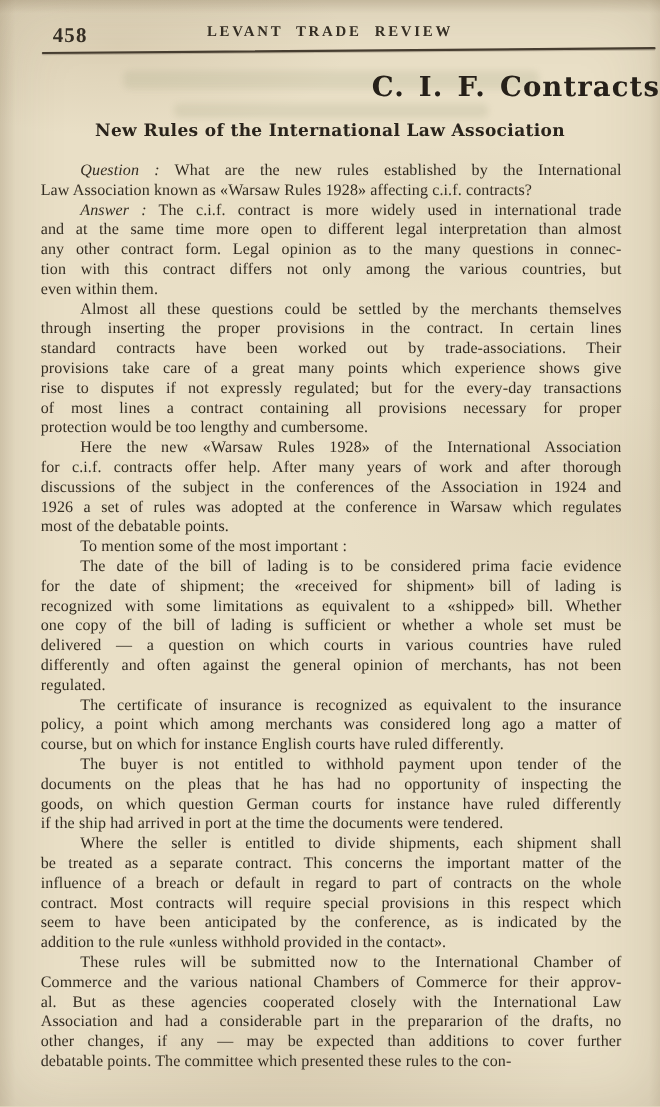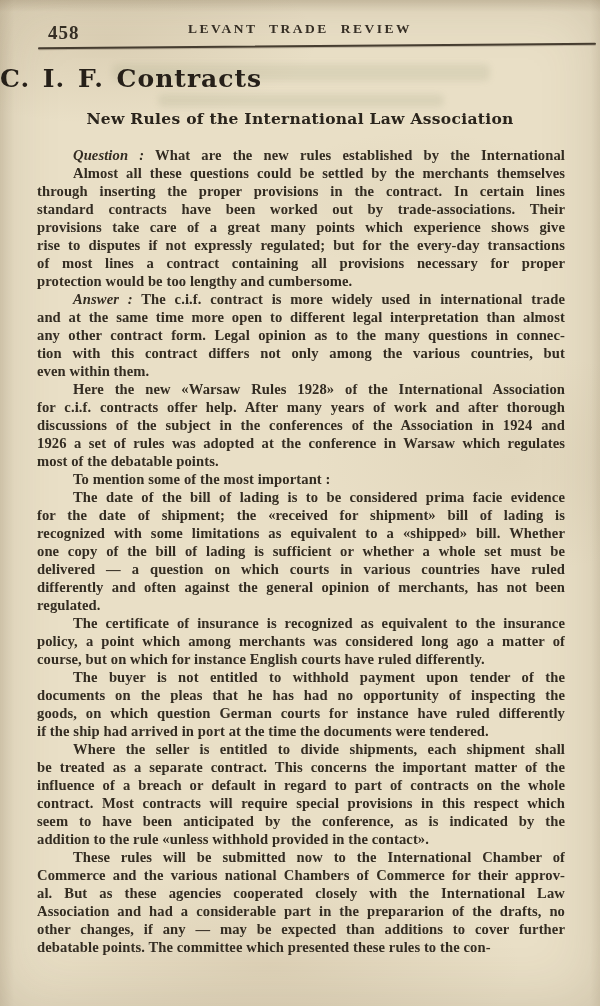--- a/index.html
+++ b/index.html
@@ -76,21 +76,21 @@
   }
   .ghost1 { top: 64px; left: 112px; width: 378px; height: 17px; }
   .ghost2 { top: 94px; left: 158px; width: 286px; height: 13px; }
 
   
   .title {
     position: absolute;
     top: 64px;
     left: 0;
     width: 100%;
-    text-align: left;
+    text-align: right;
     font-family: "DejaVu Serif", "Liberation Serif", serif;
     font-size: 25px;
     font-weight: bold;
     letter-spacing: 1px;
     word-spacing: 3px;
     color: #262019;
   }
   .subtitle {
     position: absolute;
     top: 109px;
@@ -108,21 +108,21 @@
   .article-body {
     position: absolute;
     top: 146px;
     left: 37px;
     width: 528px;
     font-size: 14.6px;
     line-height: 18px;
     letter-spacing: 0.1px;
     color: #332c22;
   }
-  .para { margin: 0; font-weight: bold; }
+  .para { margin: 0; }
   .line {
     text-align: justify;
     text-align-last: justify;
     white-space: normal;
     min-height: 18px;
   }
   .line.first { text-indent: 36px; }
   .line.plast { text-align-last: left; }
   .line i { font-style: italic; }
 </style>
@@ -139,38 +139,39 @@
 
   <div class="ghost ghost1"></div>
   <div class="ghost ghost2"></div>
 
   <div class="title">C. I. F. Contracts</div>
   <div class="subtitle">New Rules of the International Law Association</div>
 
   <div class="article-body">
       <div class="para">
         <div class="line first"><i>Question :</i> What are the new rules established by the International</div>
+        <div class="line plast">Law Association known as «Warsaw Rules 1928» affecting c.i.f. contracts?</div>
+      </div>
+      <div class="para">
+        <div class="line first"><i>Answer :</i> The c.i.f. contract is more widely used in international trade</div>
+        <div class="line">and at the same time more open to different legal interpretation than almost</div>
+        <div class="line">any other contract form. Legal opinion as to the many questions in connec-</div>
+        <div class="line">tion with this contract differs not only among the various countries, but</div>
+        <div class="line plast">even within them.</div>
       </div>
       <div class="para">
         <div class="line first">Almost all these questions could be settled by the merchants themselves</div>
         <div class="line">through inserting the proper provisions in the contract. In certain lines</div>
         <div class="line">standard contracts have been worked out by trade-associations. Their</div>
         <div class="line">provisions take care of a great many points which experience shows give</div>
         <div class="line">rise to disputes if not expressly regulated; but for the every-day transactions</div>
         <div class="line">of most lines a contract containing all provisions necessary for proper</div>
         <div class="line plast">protection would be too lengthy and cumbersome.</div>
       </div>
       <div class="para">
-        <div class="line first"><i>Answer :</i> The c.i.f. contract is more widely used in international trade</div>
-        <div class="line">and at the same time more open to different legal interpretation than almost</div>
-        <div class="line">any other contract form. Legal opinion as to the many questions in connec-</div>
-        <div class="line">tion with this contract differs not only among the various countries, but</div>
-        <div class="line plast">even within them.</div>
-      </div>
-      <div class="para">
         <div class="line first">Here the new «Warsaw Rules 1928» of the International Association</div>
         <div class="line">for c.i.f. contracts offer help. After many years of work and after thorough</div>
         <div class="line">discussions of the subject in the conferences of the Association in 1924 and</div>
         <div class="line">1926 a set of rules was adopted at the conference in Warsaw which regulates</div>
         <div class="line plast">most of the debatable points.</div>
       </div>
       <div class="para">
         <div class="line first plast">To mention some of the most important :</div>
       </div>
       <div class="para">

